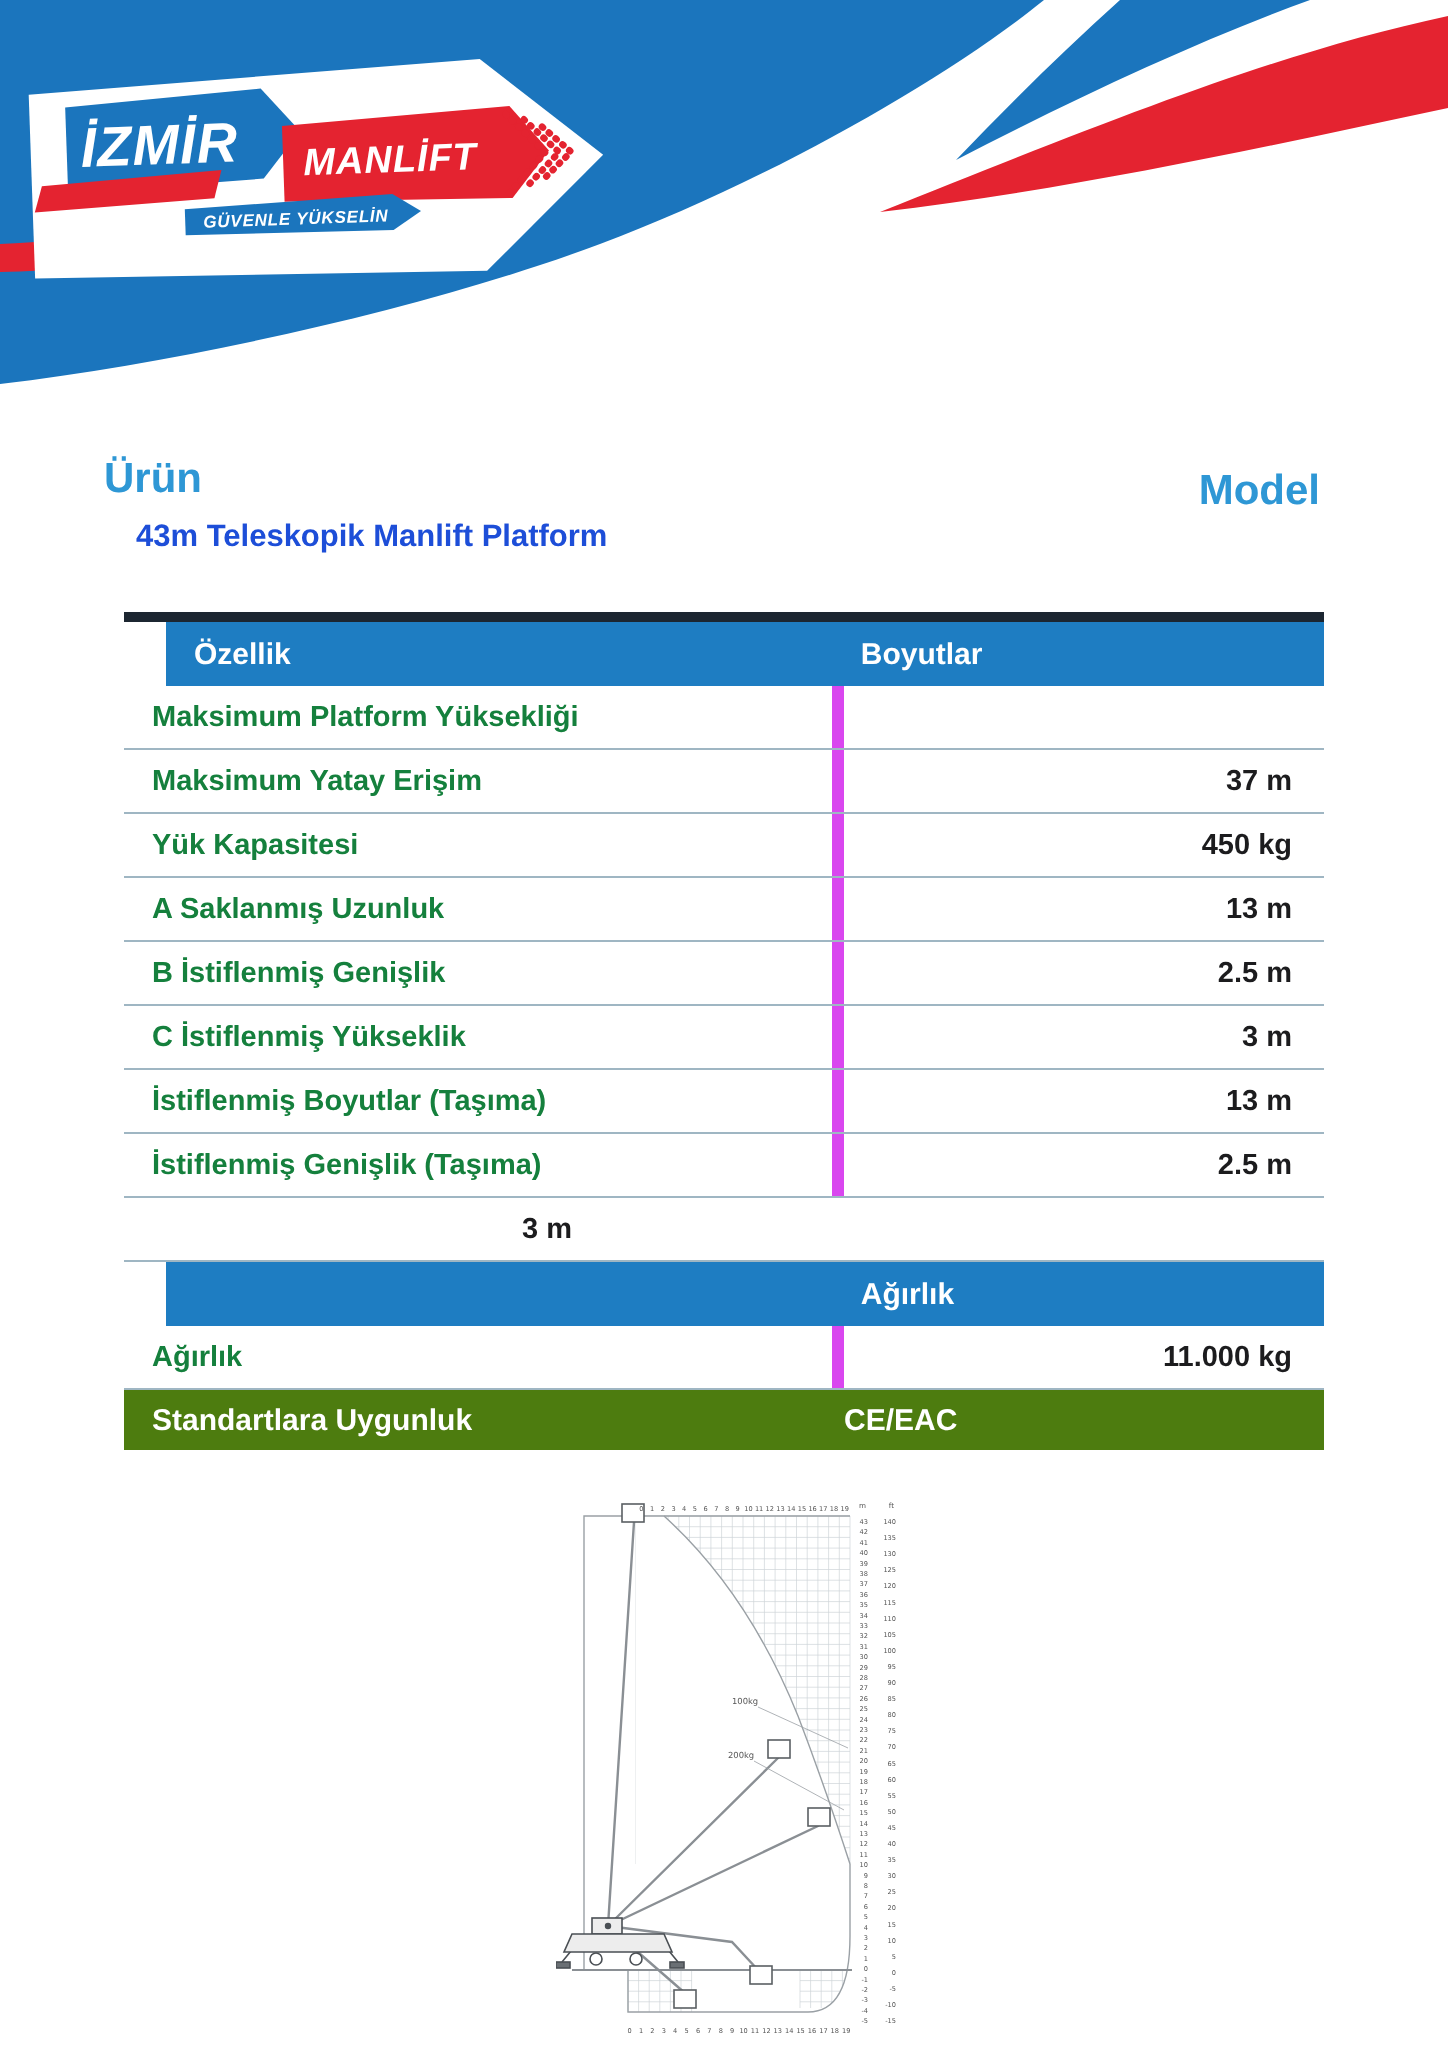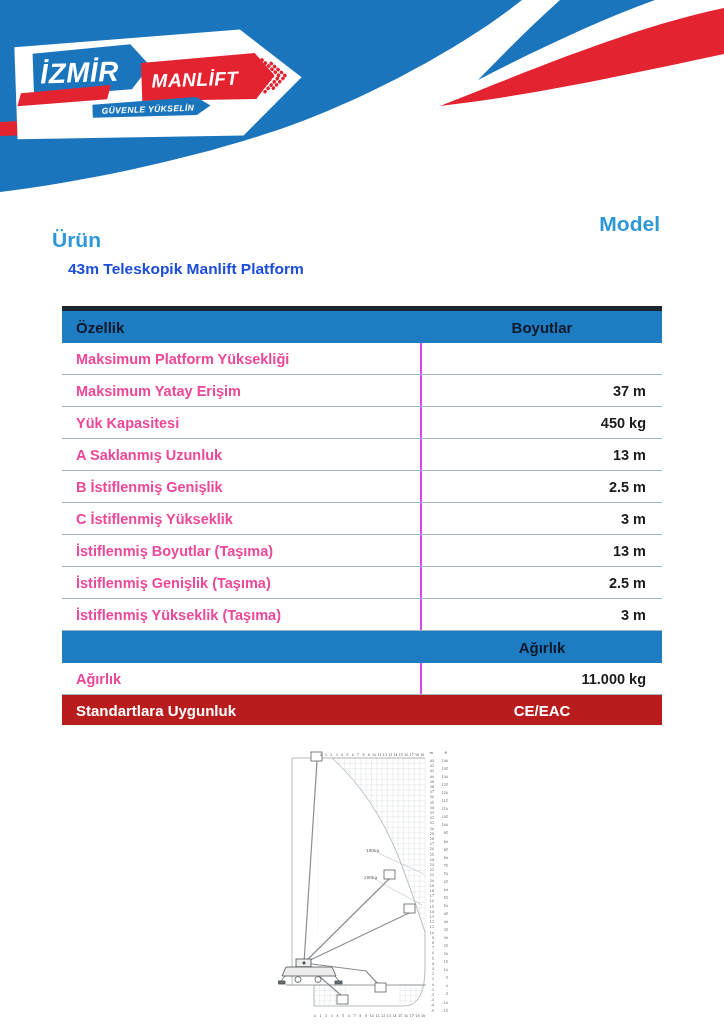--- a/index.html
+++ b/index.html
@@ -7,35 +7,35 @@
     position:relative;width:724px;height:1024px;margin:0 auto;
     background:#fff;overflow:hidden;
     font-family:"Liberation Sans",sans-serif;color:#222;
   }
   
   .header-art{position:absolute;left:0;top:0;width:724px;height:215px;}
   .logo{position:absolute;left:14px;top:34px;width:292px;height:114px;
         transform:rotate(-2deg);transform-origin:40px 60px;}
   
   .product-label{position:absolute;left:52px;top:228px;font-size:21px;font-weight:700;color:#2e97d5;}
-  .model-label{position:absolute;right:64px;top:212px;font-size:21px;font-weight:700;color:#2e97d5;}
+  .model-label{position:absolute;right:64px;top:234px;font-size:21px;font-weight:700;color:#2e97d5;}
   .product-title{position:absolute;left:68px;top:260px;font-size:15.5px;font-weight:600;color:#1d4ed8;}
   
   .spec-table{position:absolute;left:62px;top:306px;width:600px;}
   .top-strip{height:5px;background:#1c2631;}
-  .blue-head{display:flex;height:32px;background:#1e7dc2;color:#0f172a;
-             font-size:15px;font-weight:700;align-items:center;}
+  .blue-head{display:flex;height:32px;background:#1e7dc2;color:#ffffff;
+             font-size:15px;font-weight:700;align-items:center;margin-left:21px;}
   .col-l{width:60%;box-sizing:border-box;padding-left:14px;}
-  .col-r{width:40%;box-sizing:border-box;text-align:center;}
+  .col-r{width:40%;box-sizing:border-box;}
   .t-row{display:flex;height:31px;border-bottom:1px solid #9fb6c3;background:#fff;}
   .t-label{width:60%;box-sizing:border-box;padding-left:14px;display:flex;align-items:center;
-           font-size:14.5px;font-weight:600;color:#ec4899;border-right:2px solid #d946ef;}
+           font-size:14.5px;font-weight:600;color:#15803d;border-right:6px solid #d946ef;}
   .t-value{width:40%;box-sizing:border-box;display:flex;align-items:center;justify-content:flex-end;
            padding-right:16px;font-size:14.5px;font-weight:600;color:#1c1c1e;}
-  .gray-bar{display:flex;height:30px;background:#b91c1c;color:#fff;
+  .gray-bar{display:flex;height:30px;background:#4d7c0f;color:#fff;
             font-size:15px;font-weight:600;align-items:center;}
   
   .range-diagram{position:absolute;left:278px;top:748px;width:180px;height:276px;}
 </style>
 </head>
 <body>
 
 <div class="page">
 
   <svg class="header-art" viewBox="0 0 724 215">
@@ -107,21 +107,20 @@
         </div>
         <div class="t-row">
           <div class="t-label">İstiflenmiş Boyutlar (Taşıma)</div>
           <div class="t-value">13 m</div>
         </div>
         <div class="t-row">
           <div class="t-label">İstiflenmiş Genişlik (Taşıma)</div>
           <div class="t-value">2.5 m</div>
         </div>
         <div class="t-row">
-          <div class="t-label">İstiflenmiş Yükseklik (Taşıma)</div>
           <div class="t-value">3 m</div>
         </div>
       </div>
     <div class="blue-head">
       <div class="col-l"></div>
       <div class="col-r">Ağırlık</div>
     </div>
     <div class="t-row">
       <div class="t-label">Ağırlık</div>
       <div class="t-value">11.000 kg</div>

